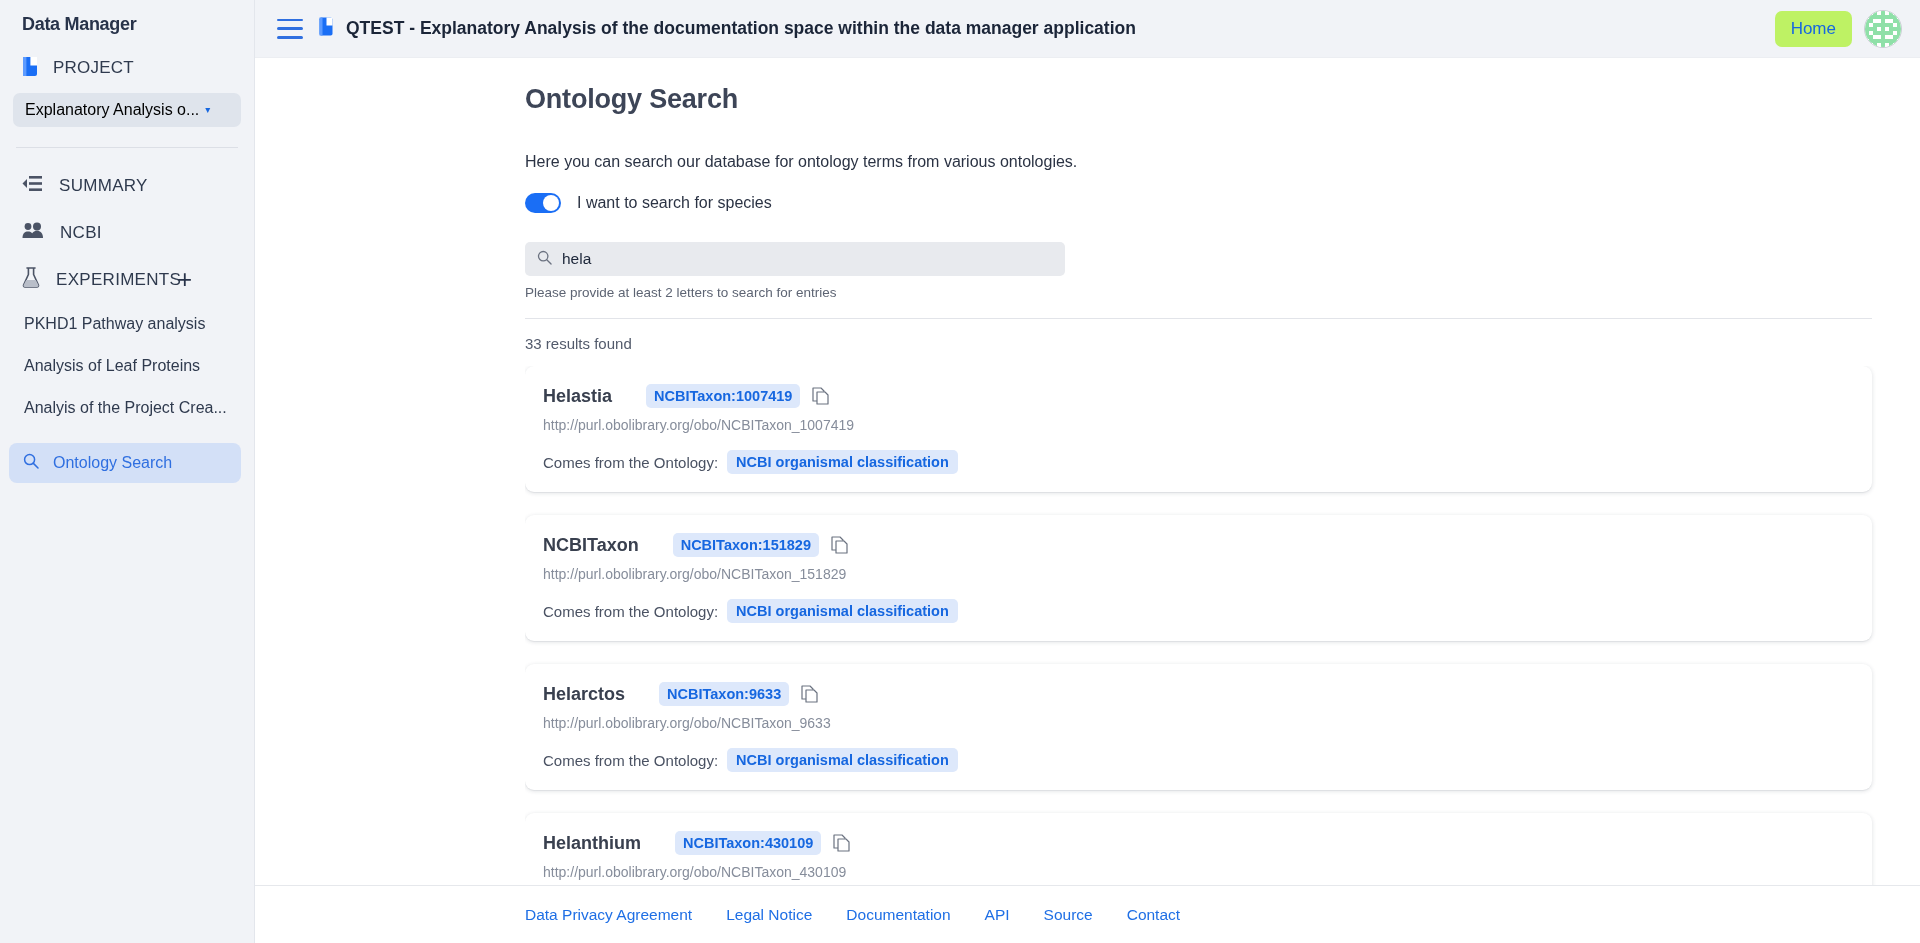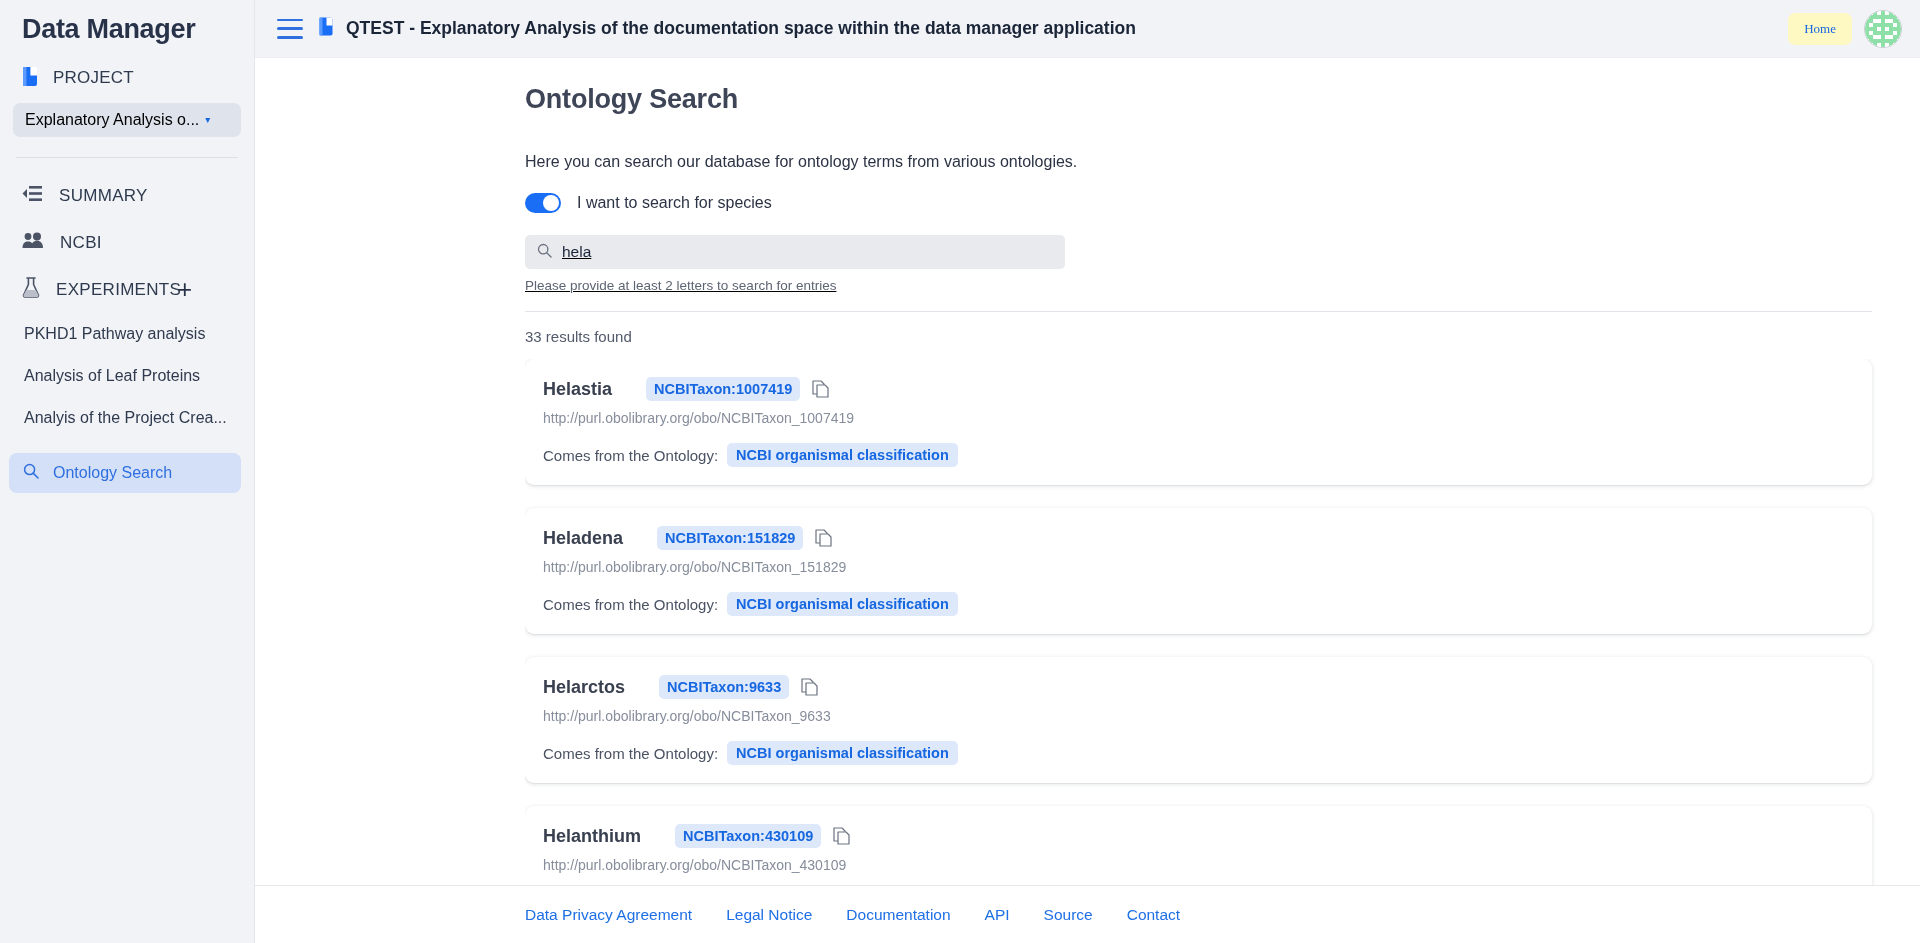--- a/index.html
+++ b/index.html
@@ -23,21 +23,21 @@
   .sidebar {
     width: 255px;
     min-width: 255px;
     height: 943px;
     background: #f1f3f7;
     border-right: 1px solid #e3e6ec;
     padding-top: 0;
     position: relative;
   }
   .brand {
-    font-size: 27px;
+    font-size: 18px;
     font-weight: bold;
     color: #28334a;
     padding: 14px 0 0 22px;
     letter-spacing: -0.3px;
   }
   .project-block { padding: 18px 0 0 0; }
   .project-head {
     display: flex;
     align-items: center;
     gap: 14px;
@@ -169,28 +169,28 @@
     margin-left: 12px;
     white-space: nowrap;
   }
   .topbar-right {
     margin-left: auto;
     display: flex;
     align-items: center;
     gap: 12px;
   }
   .home-btn {
-    background: #fef9c3;
+    background: #bef264;
     color: #1667e0;
-    font-size: 13px;
+    font-size: 17px;
     border-radius: 7px;
     padding: 8px 16px;
     cursor: pointer;
     border: none;
-    font-family: Liberation Serif, serif;
+    font-family: Liberation Sans, sans-serif;
   }
   .avatar {
     width: 38px;
     height: 38px;
     border-radius: 50%;
     overflow: hidden;
     border: 1px solid #c9ccd3;
     cursor: pointer;
     background: #ffffff;
   }
@@ -233,21 +233,21 @@
     position: absolute;
     width: 16px;
     height: 16px;
     border-radius: 50%;
     background: #ffffff;
     top: 2px;
     right: 2px;
   }
   .toggle-label { font-size: 16px; color: #2b3344; }
 
-  .search-wrap { margin-top: 22px; text-decoration: underline; }
+  .search-wrap { margin-top: 29px; }
   .search-box {
     width: 540px;
     height: 34px;
     background: #e8eaee;
     border-radius: 5px;
     display: flex;
     align-items: center;
     padding: 0 12px;
     gap: 10px;
     cursor: text;
@@ -537,21 +537,21 @@
             </div>
             <div class="term-url">http://purl.obolibrary.org/obo/NCBITaxon_1007419</div>
             <div class="ont-row">
               <span class="ont-label">Comes from the Ontology:</span>
               <span class="ont-badge">NCBI organismal classification</span>
             </div>
           </div>
 
           <div class="card">
             <div class="card-head">
-              <span class="term-name">Heladena</span>
+              <span class="term-name">NCBITaxon</span>
               <span class="term-id">NCBITaxon:151829</span>
               <span class="copy-icon">
                 <svg width="17" height="18" viewBox="0 0 17 18">
                   <path d="M1 1 h8 l3 3 v10 h-11 z" fill="#ffffff" stroke="#6b7280" stroke-width="1.2" stroke-linejoin="round"></path>
                   <path d="M5 5 h8 l3 3 v9 h-11 z" fill="#ffffff" stroke="#6b7280" stroke-width="1.2" stroke-linejoin="round"></path>
                 </svg>
               </span>
             </div>
             <div class="term-url">http://purl.obolibrary.org/obo/NCBITaxon_151829</div>
             <div class="ont-row">

